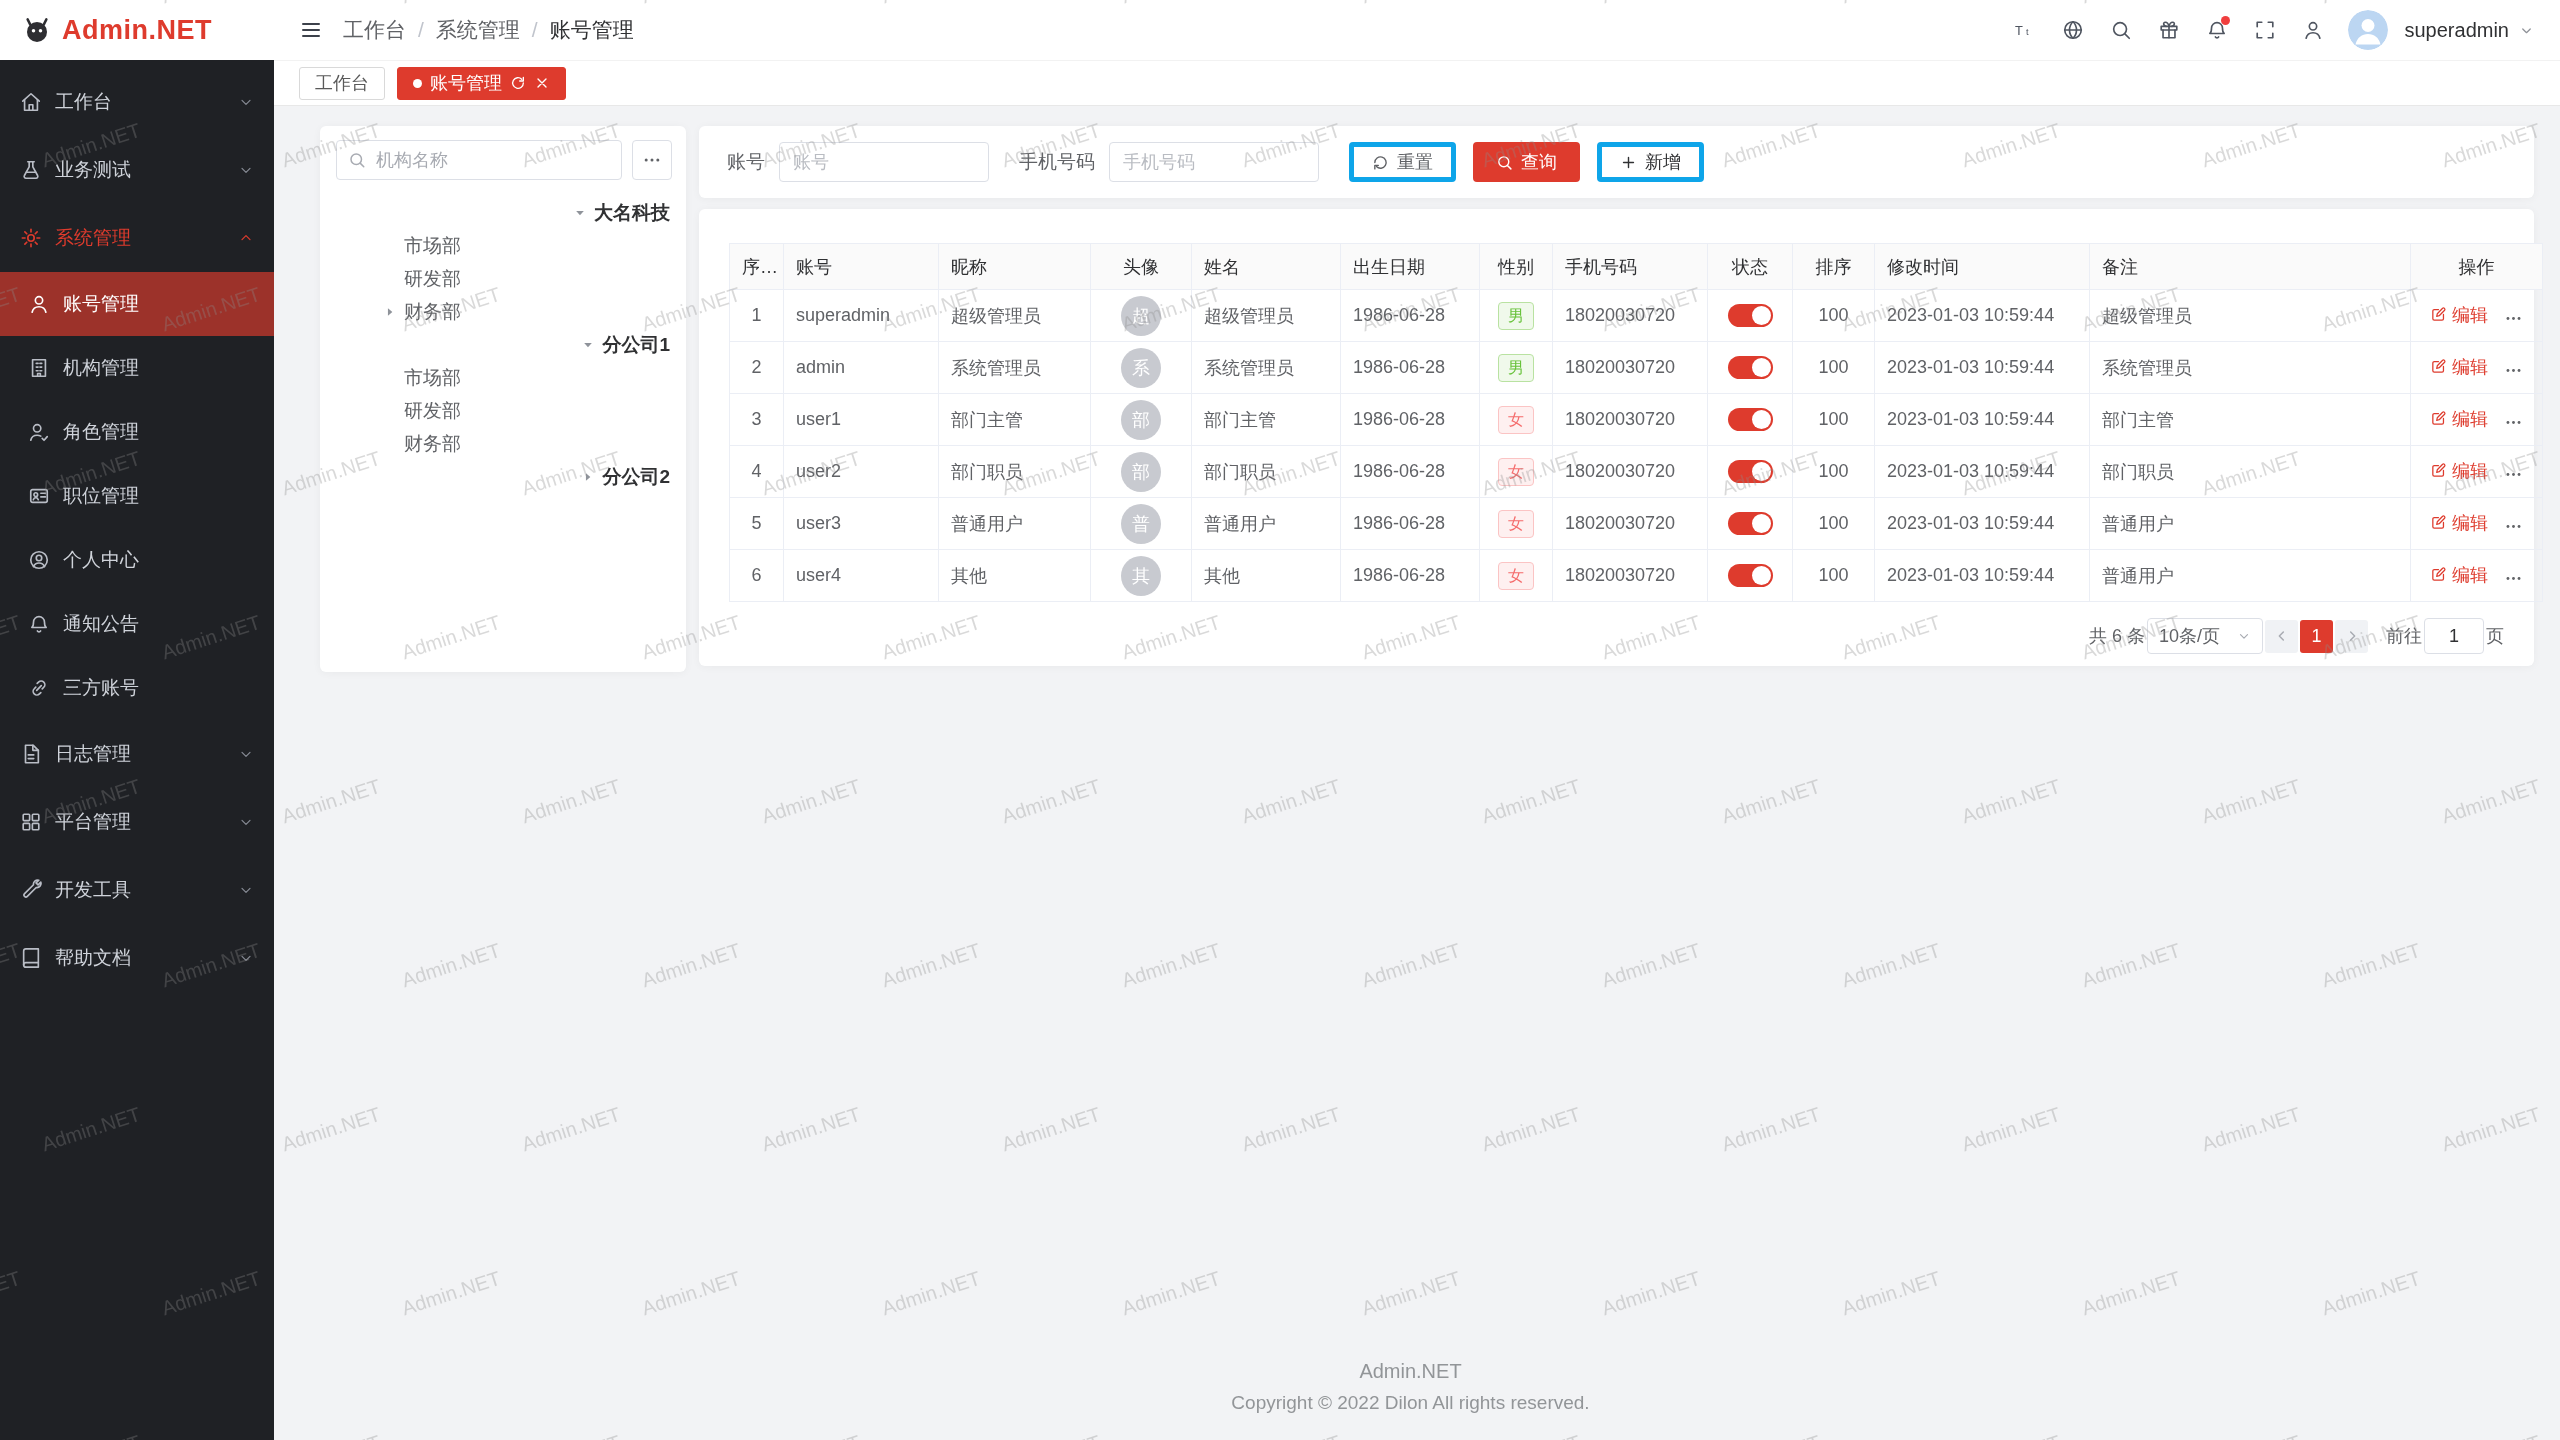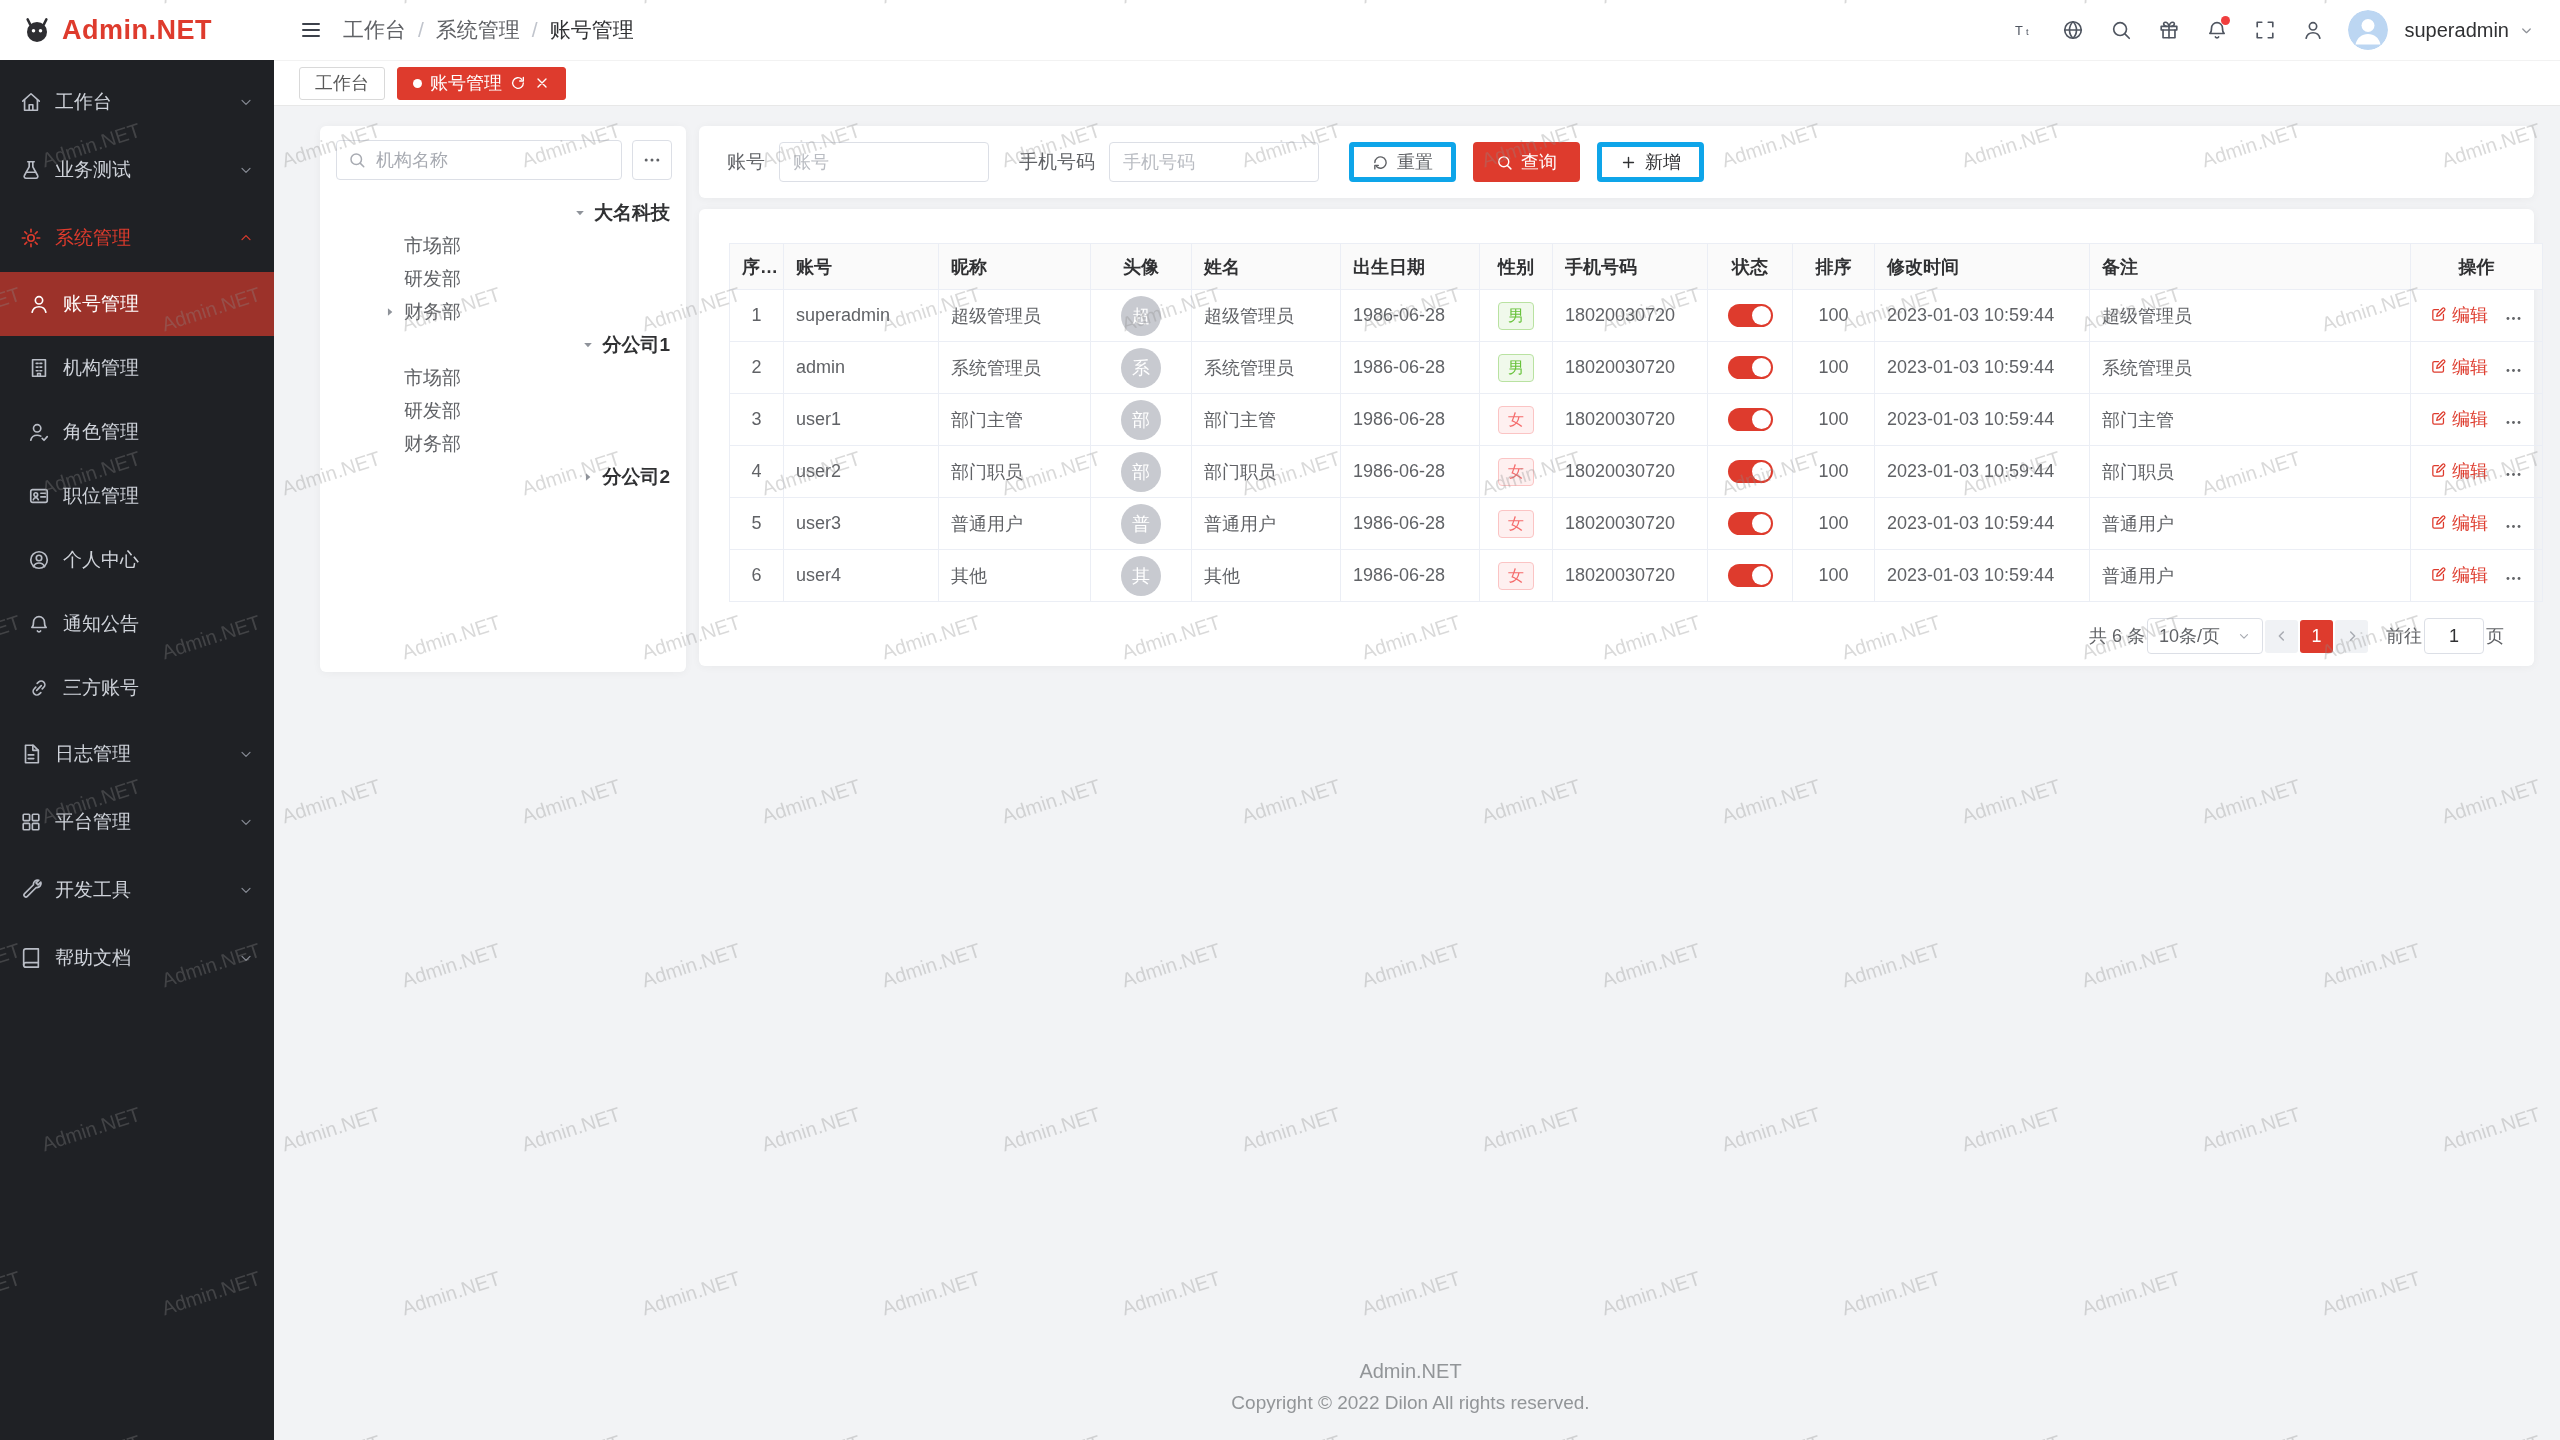--- a/index.html
+++ b/index.html
@@ -86,21 +86,21 @@
   .f-input::placeholder { color:#b9bcc2; }
   .btns { display:flex; align-items:center; gap:17px; margin-left:30px; }
   .btn { height:40px; display:inline-flex; align-items:center; gap:8px; padding:0 18px; border:5px solid #0ea5e9; border-radius:4px; background:#fff; color:#606266; font-size:18px; font-family:inherit; cursor:pointer; }
   .btn .ic { width:17px; height:17px; }
   .btn.primary { background:var(--red); border-color:var(--red); color:#fff; }
   .btn.add { color:#303133; }
 
   .table-card { padding:34px 30px 12px; }
   table { width:100%; border-collapse:collapse; table-layout:fixed; }
   th, td { border:1px solid var(--line); padding:0 12px; white-space:nowrap; overflow:hidden; text-overflow:ellipsis; }
-  th { height:46px; background:#fafafa; font-size:18px; font-weight:700; color:#303133; text-align:left; }
+  th { height:46px; background:#fafafa; font-size:18px; font-weight:400; color:#303133; text-align:left; }
   td { height:52px; font-size:18px; color:#606266; }
   .c { text-align:center; }
   .avatar { width:40px; height:40px; border-radius:50%; background:#c8cad0; color:#fff; display:inline-flex; align-items:center; justify-content:center; font-size:18px; vertical-align:middle; }
   .tag { display:inline-block; padding:3px 9px; border-radius:4px; font-size:16px; line-height:1.25; }
   .tag.green { color:#67c23a; background:#f0f9eb; border:1px solid #b9e2a1; }
   .tag.red { color:#f56c6c; background:#fef0f0; border:1px solid #fbc4c4; }
   .switch { position:relative; display:inline-block; width:45px; height:23px; border-radius:12px; background:#c0c4cc; cursor:pointer; vertical-align:middle; }
   .switch.on { background:var(--red); }
   .knob { position:absolute; top:2px; width:19px; height:19px; border-radius:50%; background:#fff; left:2px; }
   .switch.on .knob { left:auto; right:2px; }

